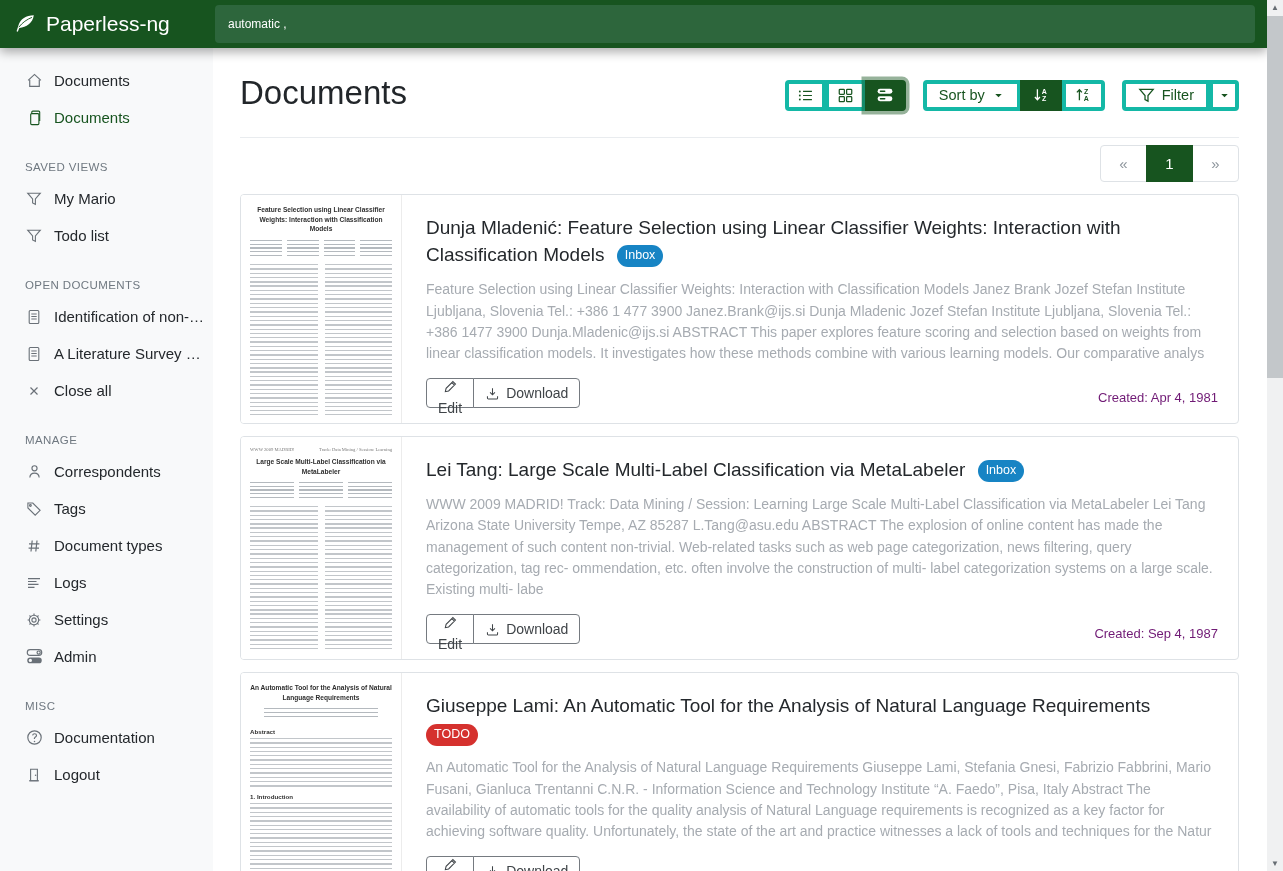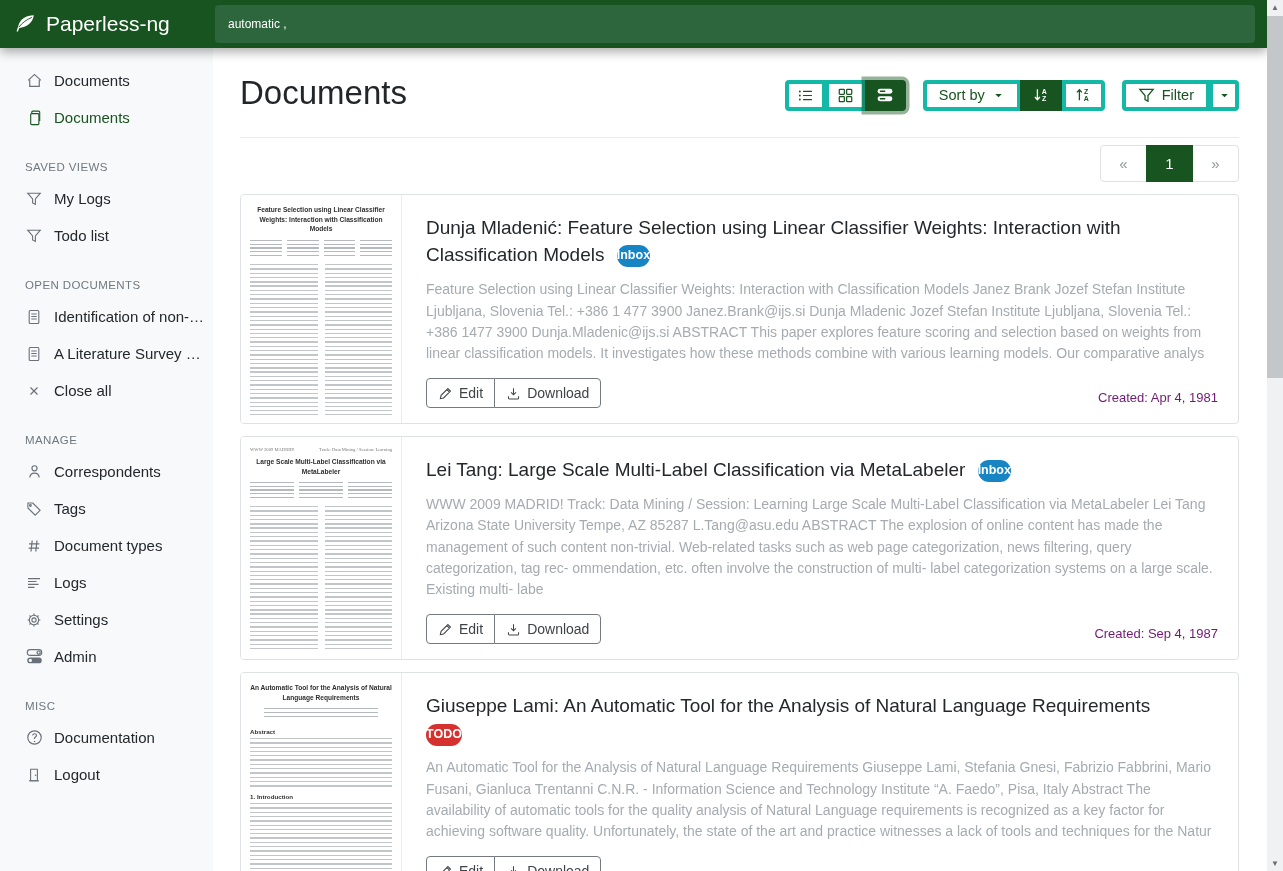--- a/index.html
+++ b/index.html
@@ -59,33 +59,33 @@
   .pagination .page-btn:first-child{ border-radius:4px 0 0 4px; }
   .pagination .page-btn:last-child{ border-radius:0 4px 4px 0; }
   .page-btn.active { background:#17541f; border-color:#17541f; color:#fff; z-index:2; }
   
   .doc-card { display:flex; border:1px solid #dee2e6; border-radius:4px; margin-top:12px; background:#fff; overflow:hidden; }
   .doc-thumb { width:161px; flex:none; position:relative; border-right:1px solid #ececec; display:block; cursor:pointer; }
   .doc-body { flex:1; padding:19px 20px 15px 24px; display:flex; flex-direction:column; min-width:0; }
   .doc-title { font-size:19px; line-height:1.43; color:#24282c; margin:0 0 11px; }
   .title-link { color:inherit; text-decoration:none; cursor:pointer;margin-top:15px; }
   .badge {
-    display:inline-block; font-size:12.5px; font-weight:700; color:#fff;
-    padding:3px 0 4px; border-radius:11px; margin-left:7px; vertical-align:2px; line-height:1.2; cursor:pointer;
+    display:inline-block; font-size:12.5px; font-weight:400; color:#fff;
+    padding:3px 8px 4px; border-radius:11px; margin-left:7px; vertical-align:2px; line-height:1.2; cursor:pointer;
   }
   .badge.block-badge { display:table; margin-left:0; margin-top:5px; }
   .doc-excerpt { font-size:14px; line-height:21.2px; color:#a6abb1; margin:0 0 14px; flex:1; }
   .doc-footer { display:flex; justify-content:space-between; align-items:flex-end; }
   .action-group { display:inline-flex; }
   .sm-btn {
     height:30px; border:1px solid #757a80; background:#fff; color:#3f4448; font-size:14px; font-family:inherit;
     display:inline-flex; align-items:center; gap:6px; padding:0 11px; cursor:pointer;
   }
   .action-group .sm-btn:not(:first-child){ margin-left:-1px; }
-  .action-group .sm-btn:first-child{ border-radius:4px 0 0 4px; }
+  .action-group .sm-btn:first-child{ border-radius:4px 0 0 4px;flex-direction:column; }
   .action-group .sm-btn:last-child{ border-radius:0 4px 4px 0; }
   .doc-created { font-size:13px; color:#701a75; padding-bottom:3px; }
   
   .paper { position:absolute; inset:0; background:#fff; padding:10px 9px 8px; display:flex; flex-direction:column; overflow:hidden; }
   .p-hdr { display:flex; justify-content:space-between; font-size:4.6px; color:#7a7a7a; margin-bottom:5px; font-family:"Liberation Serif",serif; }
   .p-title { font-size:6.6px; font-weight:700; text-align:center; color:#2f2f2f; line-height:1.45; margin-bottom:6px; }
   .p-authors { display:flex; gap:5px; margin-bottom:7px; }
   .p-author { flex:1; height:17px; background:repeating-linear-gradient(to bottom,#b4b9be 0,#b4b9be 1.2px,transparent 1.2px,transparent 3.7px); }
   .p-cols { flex:1; display:flex; gap:7px; }
   .p-col { flex:1; background:repeating-linear-gradient(to bottom,#c2c6ca 0,#c2c6ca 1.3px,transparent 1.3px,transparent 4.3px); }
@@ -139,21 +139,21 @@
         </span>
     <span class="side-label">Documents</span>
   </a>
       <div class="side-title">SAVED VIEWS</div>
       <a class="side-item">
     <span class="side-icon">
           <svg viewBox="0 0 16 16" width="16" height="16" fill="none" stroke="currentColor" stroke-width="1.1">
             <path d="M1.7 2.2h12.6L9.4 8v5.3l-2.8-1.4V8z"></path>
           </svg>
         </span>
-    <span class="side-label">My Logs</span>
+    <span class="side-label">My Mario</span>
   </a>
       <a class="side-item">
     <span class="side-icon">
           <svg viewBox="0 0 16 16" width="16" height="16" fill="none" stroke="currentColor" stroke-width="1.1">
             <path d="M1.7 2.2h12.6L9.4 8v5.3l-2.8-1.4V8z"></path>
           </svg>
         </span>
     <span class="side-label">Todo list</span>
   </a>
       <div class="side-title">OPEN DOCUMENTS</div>

